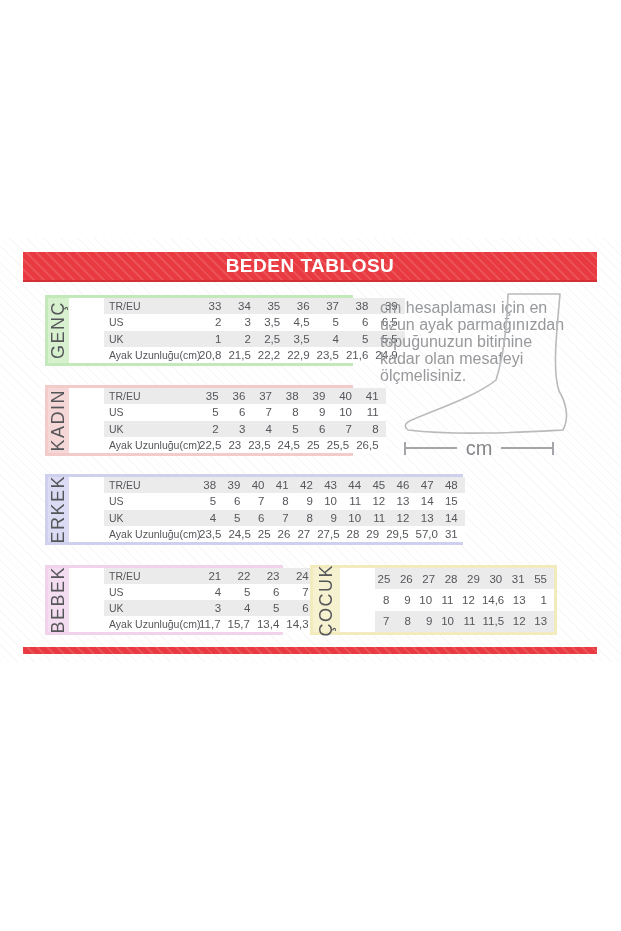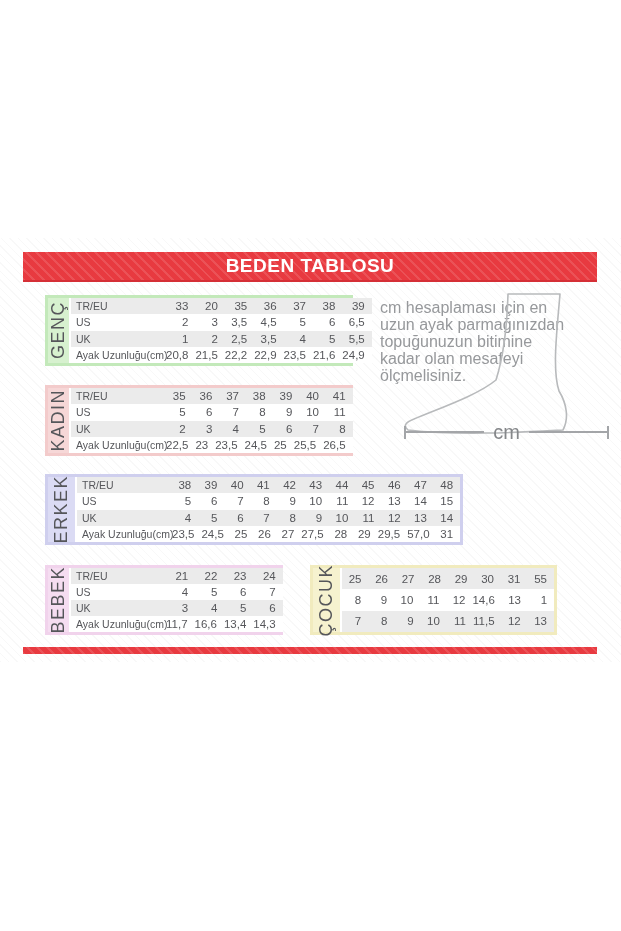--- a/index.html
+++ b/index.html
@@ -46,37 +46,37 @@
   .tbl-strip-text {
     writing-mode:vertical-rl; transform:rotate(180deg);
     font-size:18px; color:#55565a; letter-spacing:1.5px; font-weight:500;
     white-space:nowrap;
   }
   .tbl-grid {
     flex:1; display:flex; flex-direction:column; background:#ffffff; padding-left:2px;
   }
   .trow {
     flex:1; display:flex; align-items:center;
-    font-size:11.5px; color:#55565a;
+    font-size:11.5px; color:#55565a;margin-left:33px;
   }
   .trow.stripe { background:#ebebeb; }
   .rlabel {
     width:95px; flex:0 0 95px; padding-left:5px; font-size:10.5px; white-space:nowrap;
   }
   .cell { flex:1; text-align:right; padding-right:7px; white-space:nowrap; }
   
   .instructions {
     position:absolute; left:380px; top:299px; width:186px;
     font-size:16px; line-height:17px; color:#96989b;
   }
   
   .foot-illustration { position:absolute; left:400px; top:290px; width:175px; height:148px; }
   
   .measure-line {
-    position:absolute; left:404px; top:420px; width:205px; height:24px;
+    position:absolute; left:404px; top:436px; width:150px; height:24px;
     display:flex; align-items:center;
   }
   .measure-tick { width:2px; height:13px; background:#a3a5a8; }
   .measure-rule { flex:1; height:2px; background:#a3a5a8; }
   .measure-text {
     padding:0 9px; font-size:20px; color:#85878a; line-height:1;
   }
 </style>
 </head>
 <body>
@@ -90,21 +90,21 @@
   </div>
 
   <div class="size-table tbl-genc" style="border-color: rgb(195, 233, 186);">
     <div class="tbl-strip" style="background: rgb(215, 241, 207);">
       <span class="tbl-strip-text">GENÇ</span>
     </div>
     <div class="tbl-grid">
         <div class="trow stripe">
           <span class="rlabel">TR/EU</span>
           <span class="cell">33</span>
-          <span class="cell">20</span>
+          <span class="cell">34</span>
           <span class="cell">35</span>
           <span class="cell">36</span>
           <span class="cell">37</span>
           <span class="cell">38</span>
           <span class="cell">39</span>
         </div>
         <div class="trow">
           <span class="rlabel">US</span>
           <span class="cell">2</span>
           <span class="cell">3</span>
@@ -271,21 +271,21 @@
         <div class="trow stripe">
           <span class="rlabel">UK</span>
           <span class="cell">3</span>
           <span class="cell">4</span>
           <span class="cell">5</span>
           <span class="cell">6</span>
         </div>
         <div class="trow">
           <span class="rlabel">Ayak Uzunluğu(cm)</span>
           <span class="cell">11,7</span>
-          <span class="cell">16,6</span>
+          <span class="cell">15,7</span>
           <span class="cell">13,4</span>
           <span class="cell">14,3</span>
         </div>
       </div>
   </div>
 
   <div class="size-table tbl-cocuk" style="border-color: rgb(241, 235, 190);">
     <div class="tbl-strip" style="background: rgb(246, 242, 207);">
       <span class="tbl-strip-text">ÇOCUK</span>
     </div>

